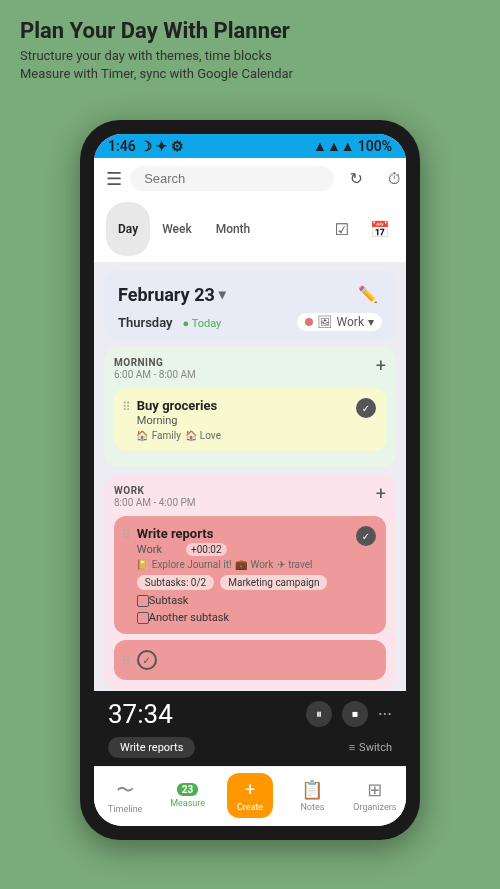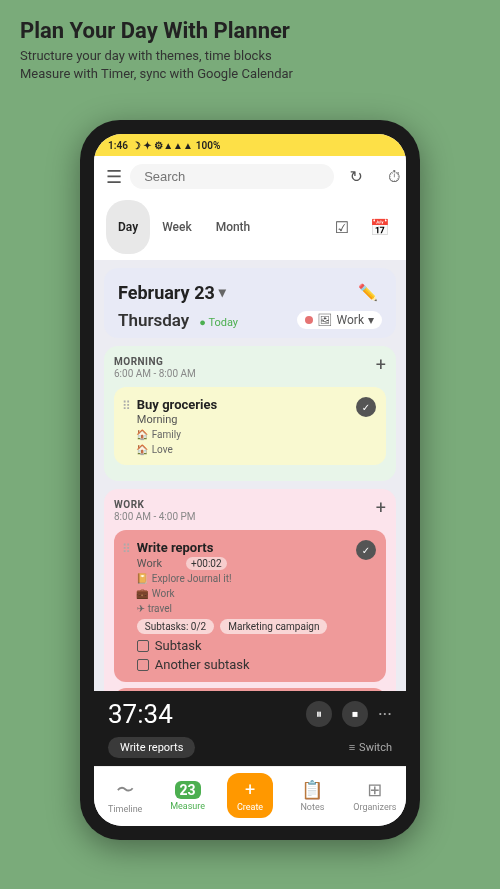--- a/index.html
+++ b/index.html
@@ -46,25 +46,26 @@
       height: 100%;
       background: #f0f0f5;
       border-radius: 28px;
       overflow: hidden;
       display: flex;
       flex-direction: column;
     }
 
     
     .status-bar {
-      background: #fde047;
-      display: flex;
+      background: #0ea5e9;
+      display: flex;
+      justify-content: space-between;
       align-items: center;
       padding: 4px 14px;
-      font-size: 10px;
+      font-size: 14px;
       font-weight: 600;
       color: #222;
       min-height: 22px;
     }
     .status-left { display: flex; align-items: center; gap: 4px; }
     .status-right { display: flex; align-items: center; gap: 3px; }
 
     
     .top-bar {
       background: #fff;
@@ -166,21 +167,21 @@
       align-items: center;
       gap: 4px;
     }
     .date-title .chevron { font-size: 14px; color: #666; }
     .date-sub {
       display: flex;
       justify-content: space-between;
       align-items: center;
       margin-top: 4px;
     }
-    .day-label { font-size: 17px; font-weight: 600; color: #333; }
+    .day-label { font-size: 13px; font-weight: 600; color: #333; }
     .today-badge {
       font-size: 11px;
       color: #4caf50;
       margin-left: 6px;
     }
     .work-badge {
       display: flex;
       align-items: center;
       gap: 4px;
       font-size: 12px;
@@ -219,21 +220,21 @@
 
     .task-card-inner {
       display: flex;
       align-items: flex-start;
       gap: 6px;
     }
     .drag-handle { color: #aaa; font-size: 12px; margin-top: 2px; }
     .task-content { flex: 1; }
     .task-title { font-size: 13px; font-weight: 700; color: #222; }
     .task-sub { font-size: 11px; color: #555; margin-top: 1px; }
-    .task-tags { font-size: 10px; color: #666; margin-top: 3px; display: flex; gap: 4px; flex-wrap: wrap; flex-direction: column; }
+    .task-tags { font-size: 10px; color: #666; margin-top: 3px; display: flex; gap: 4px; flex-wrap: wrap; }
     .tag-item { display: flex; align-items: center; gap: 2px; }
     .task-check {
       width: 20px; height: 20px;
       border-radius: 50%;
       border: 2px solid #555;
       display: flex; align-items: center; justify-content: center;
       color: #555; font-size: 10px; cursor: pointer;
       flex-shrink: 0;
     }
     .task-check.checked { background: #555; color: #fff; border-color: #555; }
@@ -259,23 +260,22 @@
       background: rgba(255,255,255,0.6);
       border-radius: 8px;
       padding: 2px 8px;
       font-size: 10px;
       color: #333;
     }
 
     .subtask-item {
       display: flex;
       align-items: center;
-      gap: 6px;
       margin-top: 4px;
-      font-size: 13px;
+      font-size: 11px;
       color: #333;
     }
     .checkbox-empty {
       width: 12px; height: 12px;
       border: 1.5px solid #555;
       border-radius: 2px;
       flex-shrink: 0;
     }
 
     .call-boss-card {
@@ -368,21 +368,21 @@
       flex-direction: column;
       align-items: center;
       gap: 2px;
     }
     .nav-create .nav-icon { color: #fff; font-size: 18px; }
     .nav-create .nav-label { color: #fff; }
     .planner-badge {
       background: #4caf50;
       color: #fff;
       border-radius: 6px;
-      font-size: 14px;
+      font-size: 10px;
       font-weight: 700;
       padding: 1px 5px;
       min-width: 18px;
       text-align: center;
     }
   </style>
 </head>
 <body>
 
 <div>

